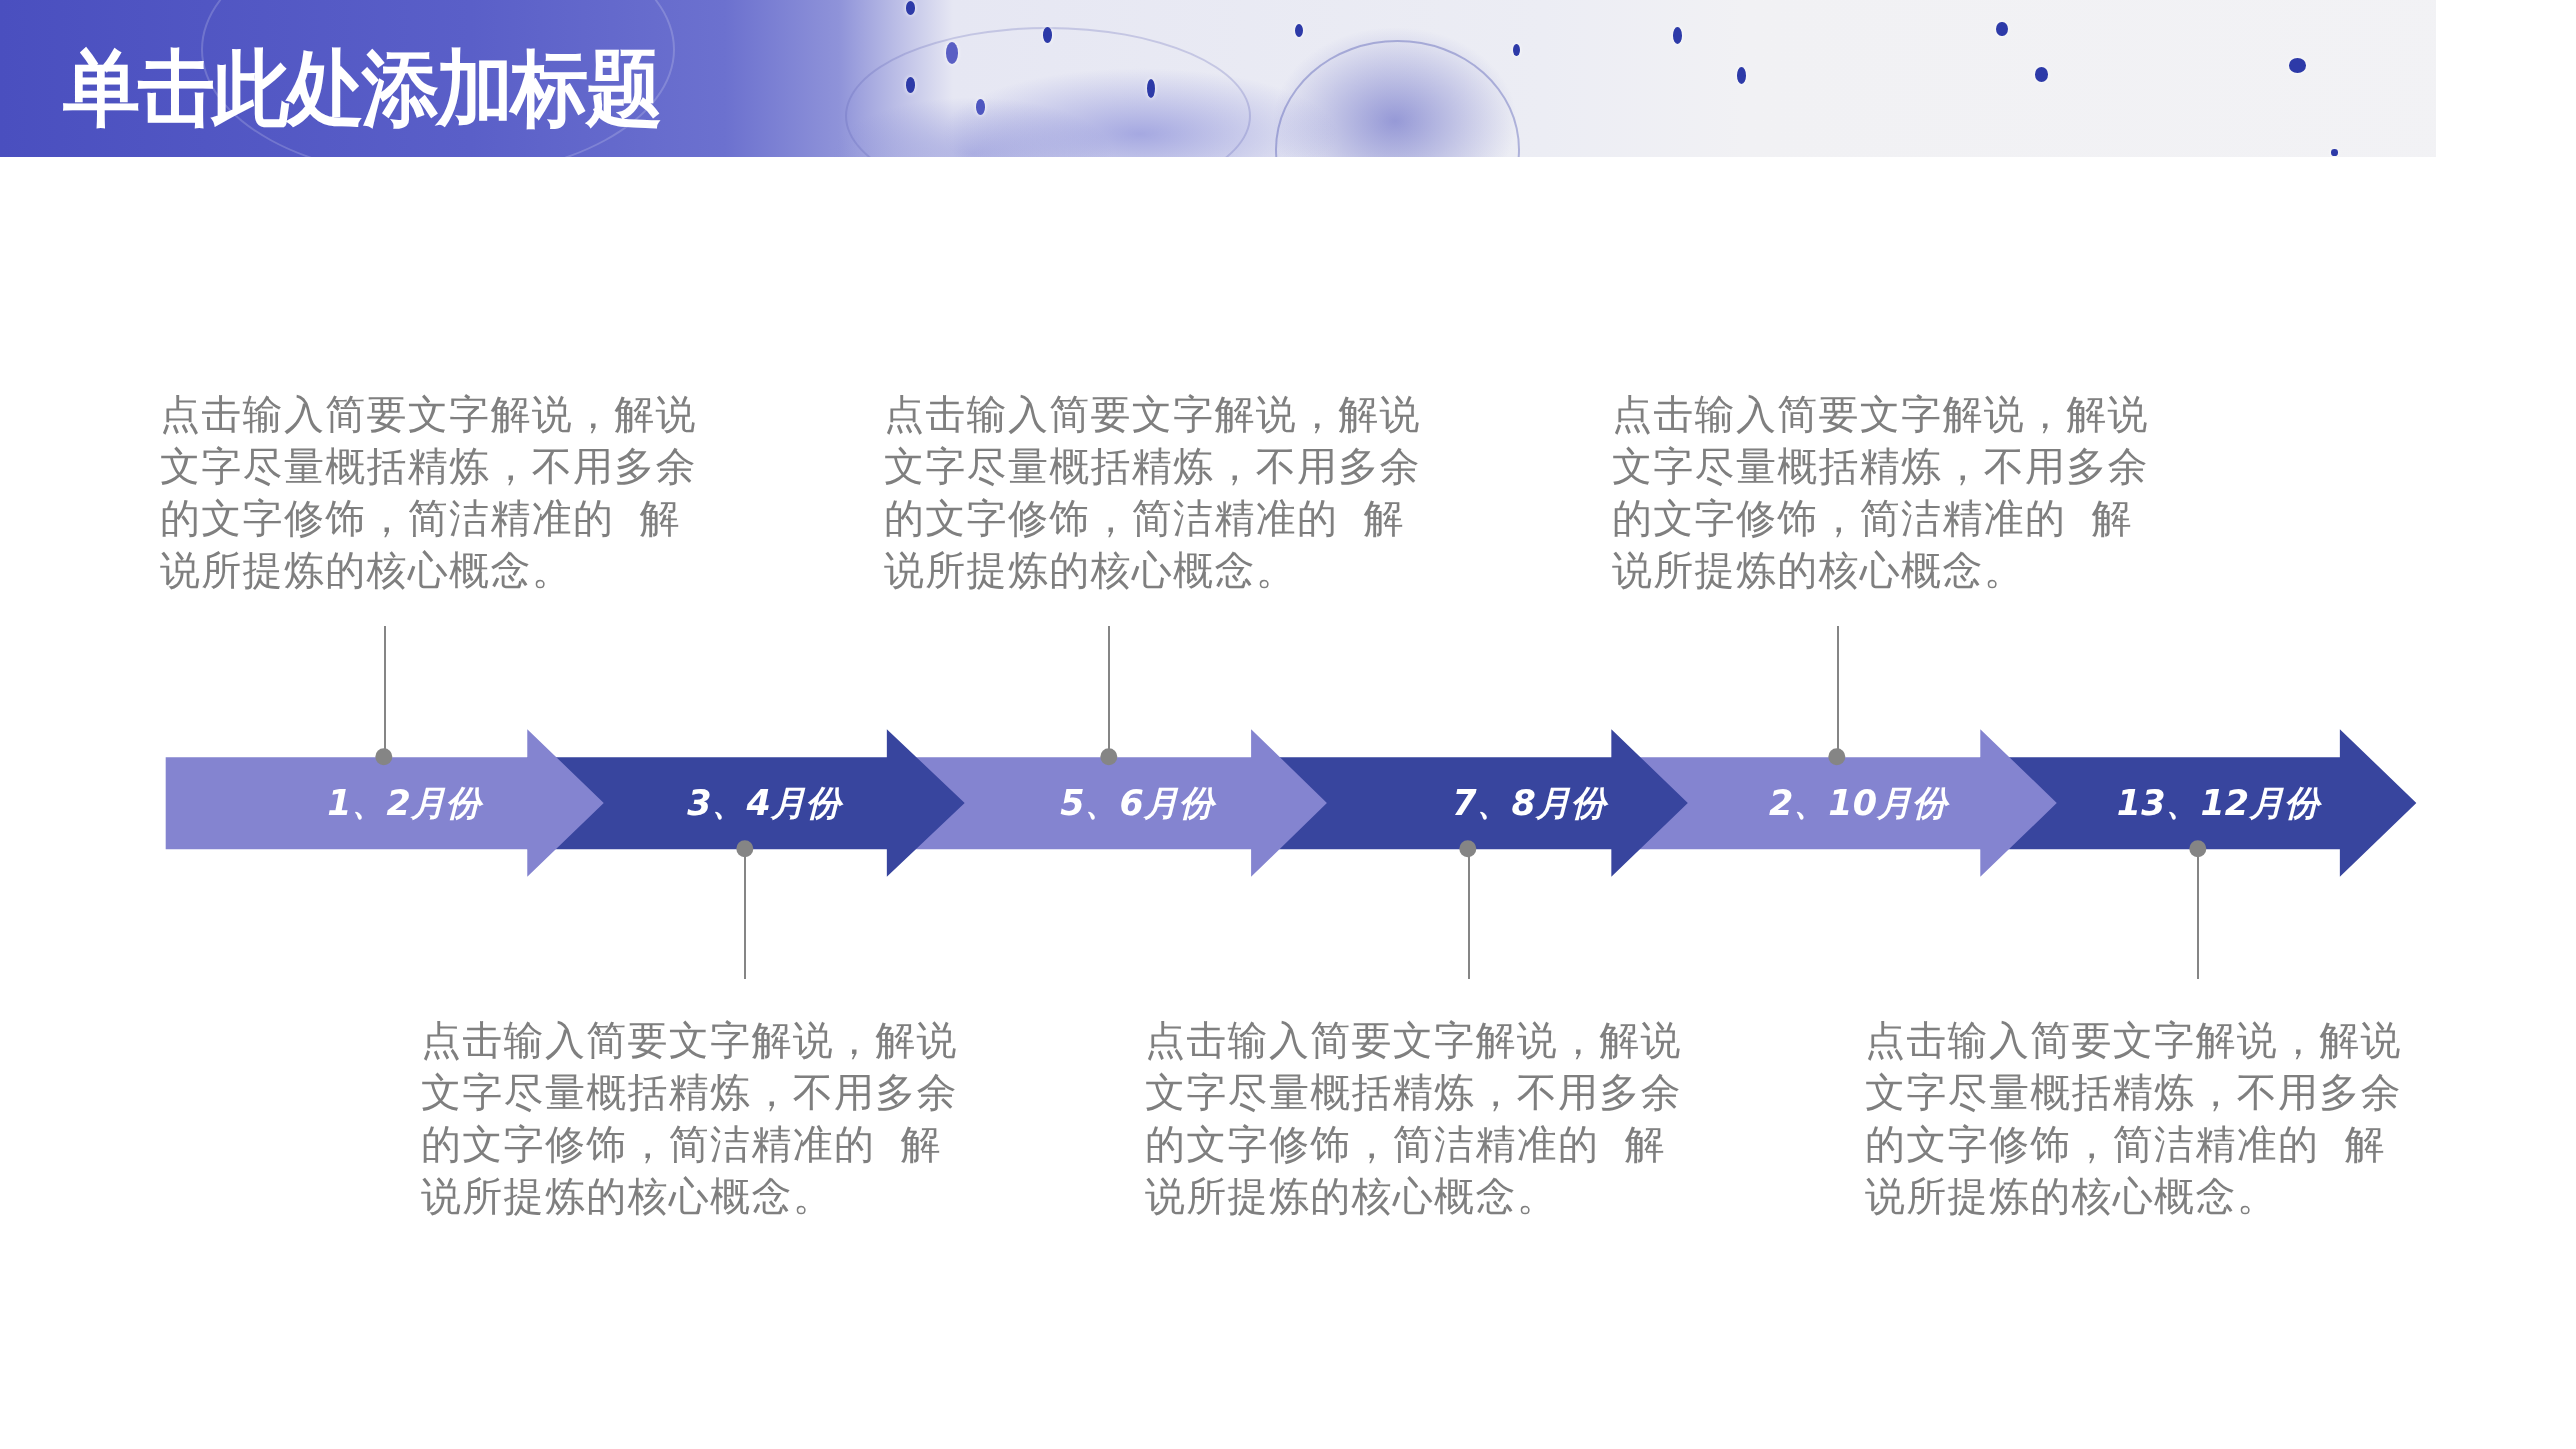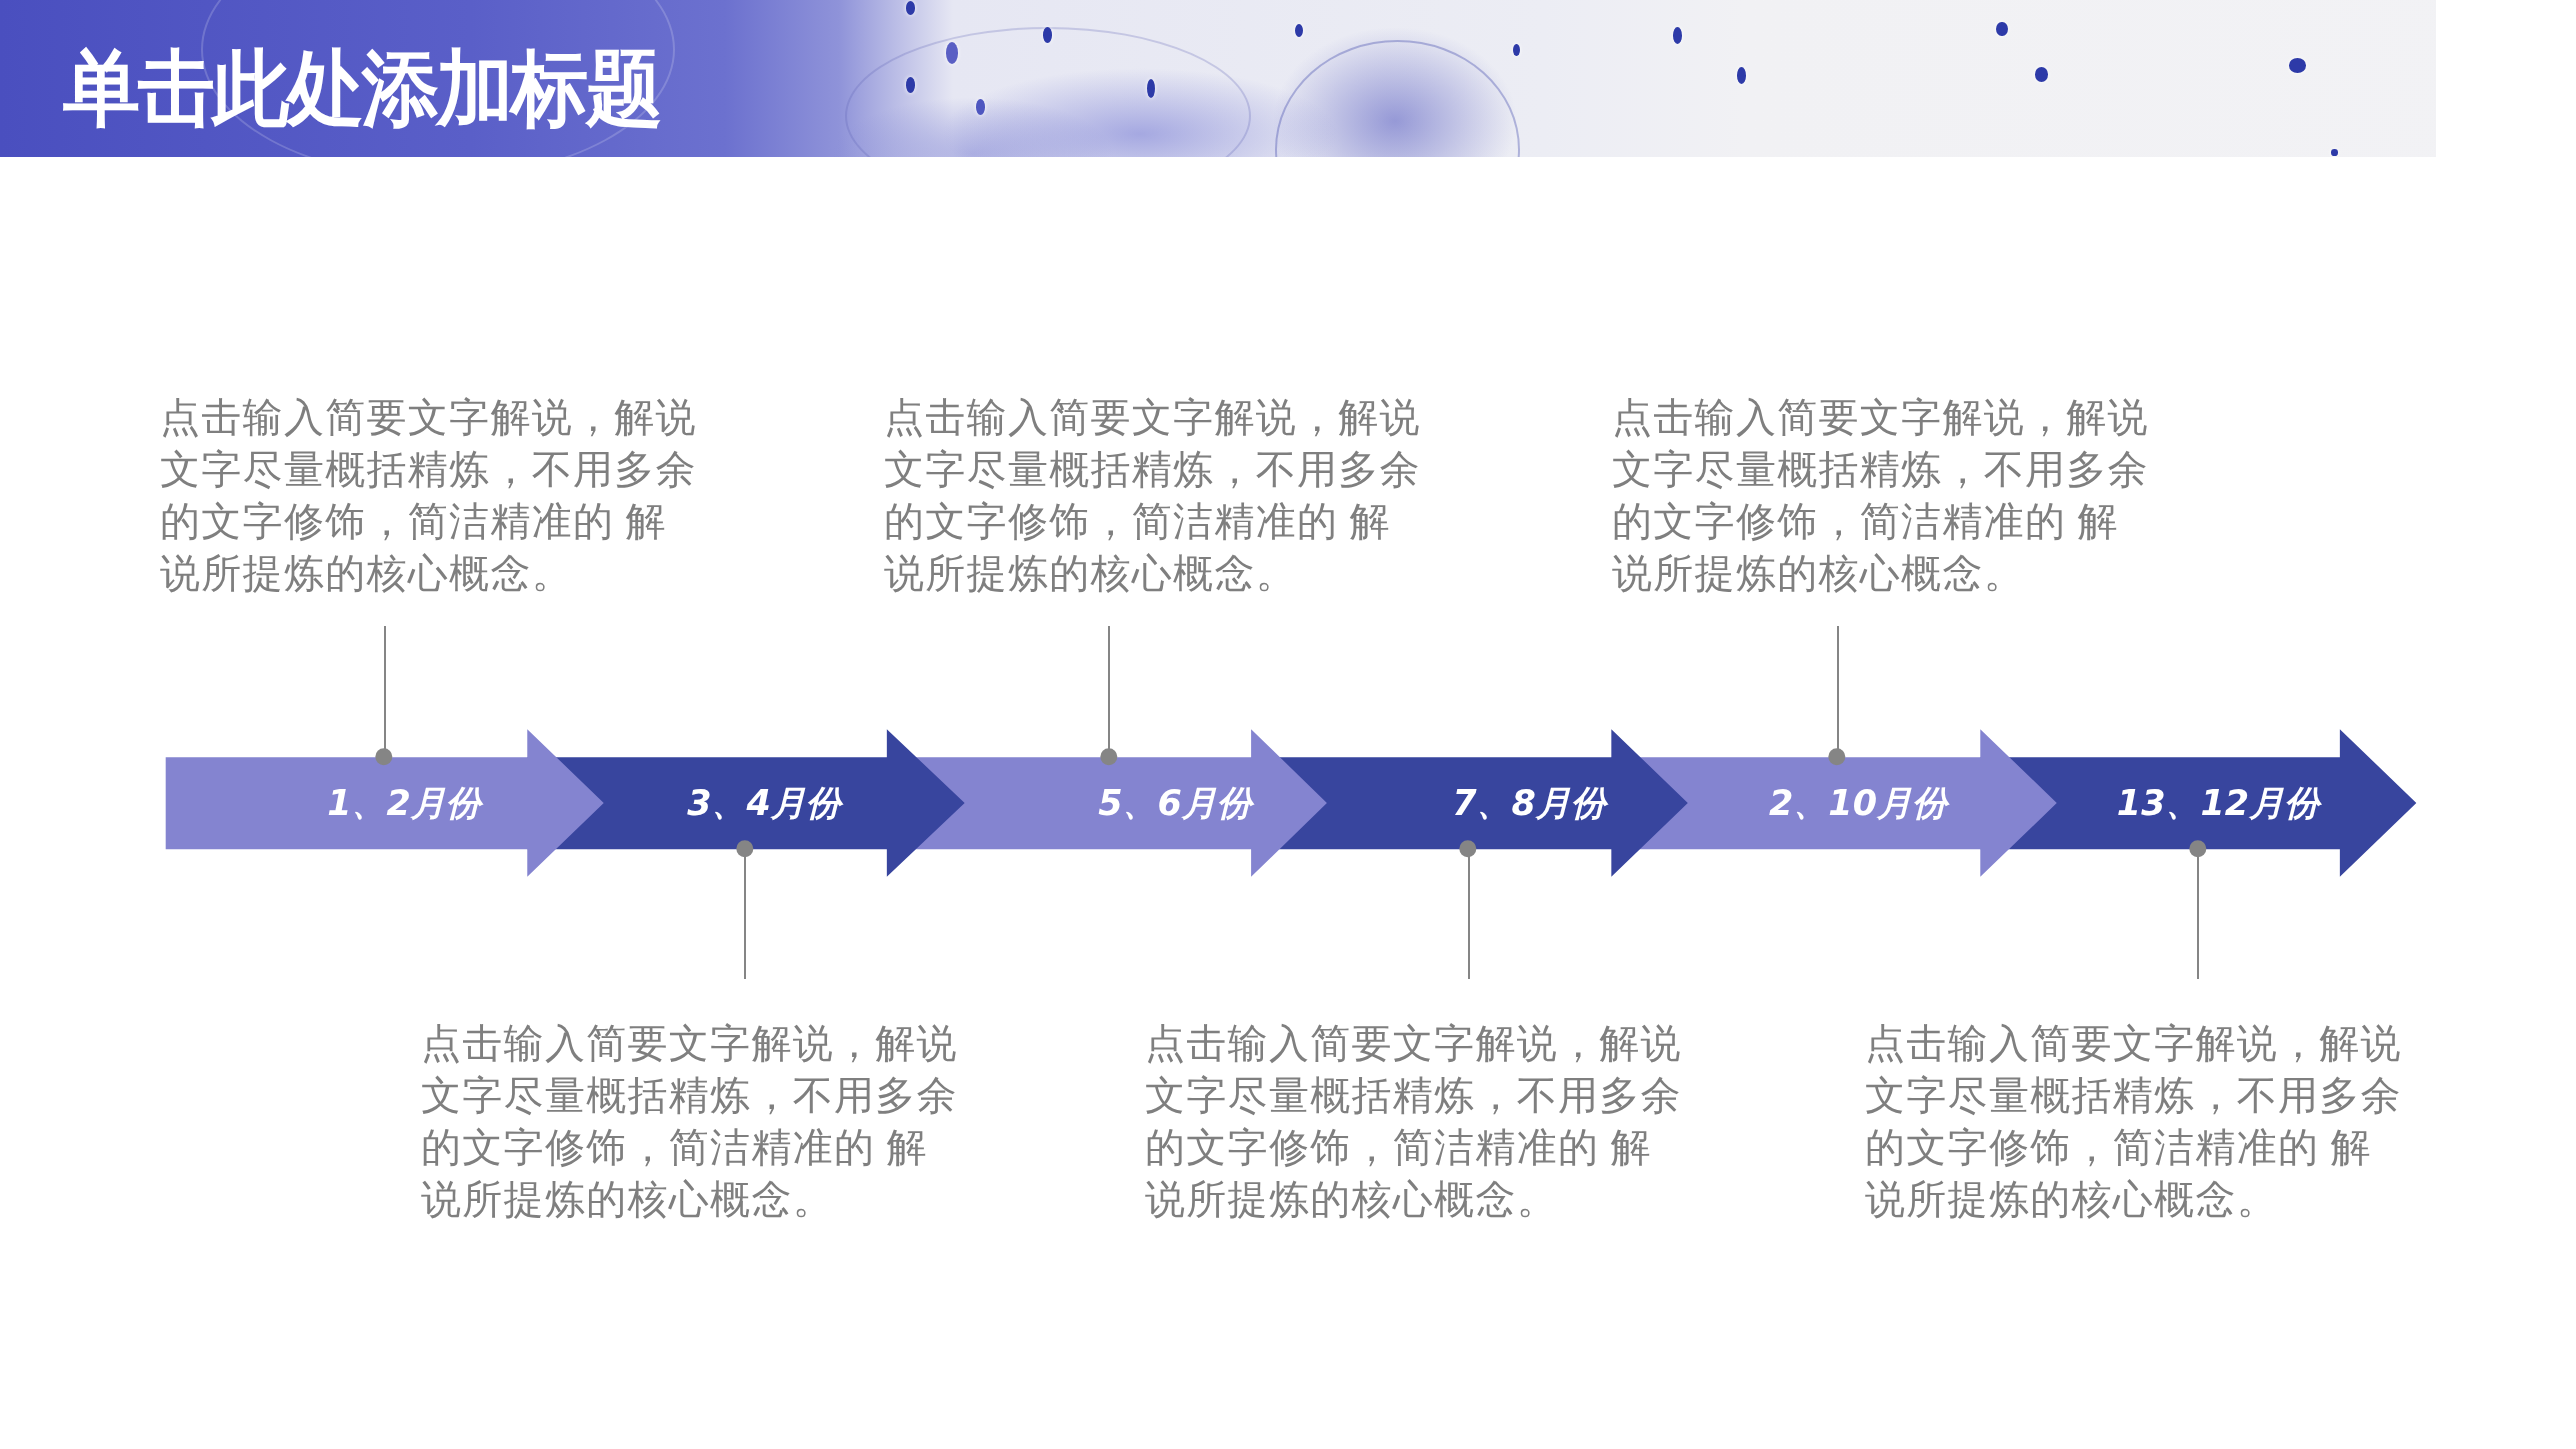--- a/index.html
+++ b/index.html
@@ -39,21 +39,21 @@
   .timeline svg { position: absolute; left: 0; top: 0; }
   .month-label {
     position: absolute; top: 782px; height: 43px; line-height: 43px;
     font-family: "DejaVu Sans", sans-serif; font-weight: bold;
     font-size: 35px; color: #ffffff; white-space: nowrap;
     transform: translateX(-50%);
     font-style: italic;
   }
   .desc {
     position: absolute; width: 604px;
-    font-family: Liberation Serif, serif;
+    font-family: Liberation Mono, monospace;
     font-size: 40px; line-height: 52px; color: #7f7f7f;
     white-space: pre; letter-spacing: 1.3px;
   }
   .connector {
     position: absolute; width: 2px; background: #8a8a8a;
   }
   .dot {
     position: absolute; width: 17.4px; height: 17.4px; border-radius: 50%;
     background: #858585; transform: translate(-50%, -50%);
   }
@@ -98,21 +98,21 @@
 文字尽量概括精炼，不用多余
 的文字修饰，简洁精准的 解
 说所提炼的核心概念。</div>
     <div class="month-label" style="left: 764px;">3、4月份</div>
     <div class="connector" style="left: 744px; top: 849px; height: 130px; background: rgb(133, 133, 133);"></div>
     <div class="dot" style="left: 745px; top: 849px; background: rgb(133, 133, 133);"></div>
     <div class="desc" style="left: 421px; top: 1018px; color: rgb(127, 127, 127);">点击输入简要文字解说，解说
 文字尽量概括精炼，不用多余
 的文字修饰，简洁精准的 解
 说所提炼的核心概念。</div>
-    <div class="month-label" style="left: 1175px;">5、6月份</div>
+    <div class="month-label" style="left: 1137px;">5、6月份</div>
     <div class="connector" style="left: 1108px; top: 626px; height: 131px; background: rgb(133, 133, 133);"></div>
     <div class="dot" style="left: 1109px; top: 757px; background: rgb(133, 133, 133);"></div>
     <div class="desc" style="left: 884px; top: 392px; color: rgb(127, 127, 127);">点击输入简要文字解说，解说
 文字尽量概括精炼，不用多余
 的文字修饰，简洁精准的 解
 说所提炼的核心概念。</div>
     <div class="month-label" style="left: 1489px; margin-left: 40px;">7、8月份</div>
     <div class="connector" style="left: 1468px; top: 849px; height: 130px; background: rgb(133, 133, 133);"></div>
     <div class="dot" style="left: 1468px; top: 849px; background: rgb(133, 133, 133);"></div>
     <div class="desc" style="left: 1145px; top: 1018px; color: rgb(127, 127, 127);">点击输入简要文字解说，解说

